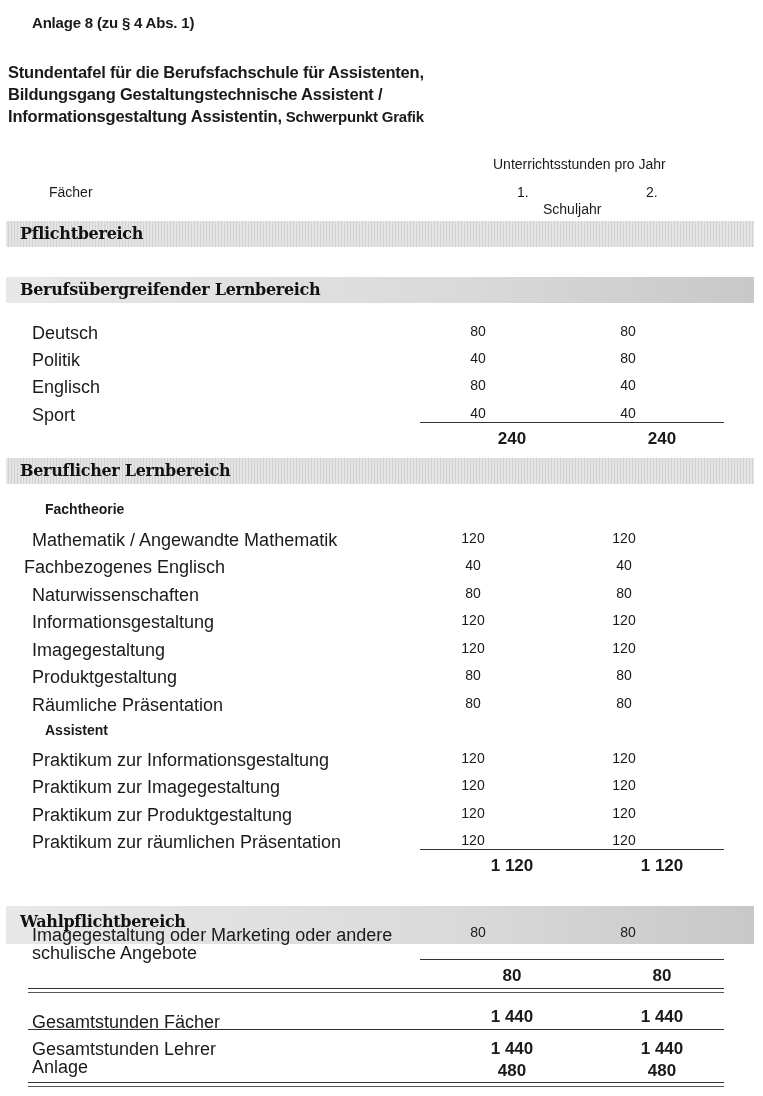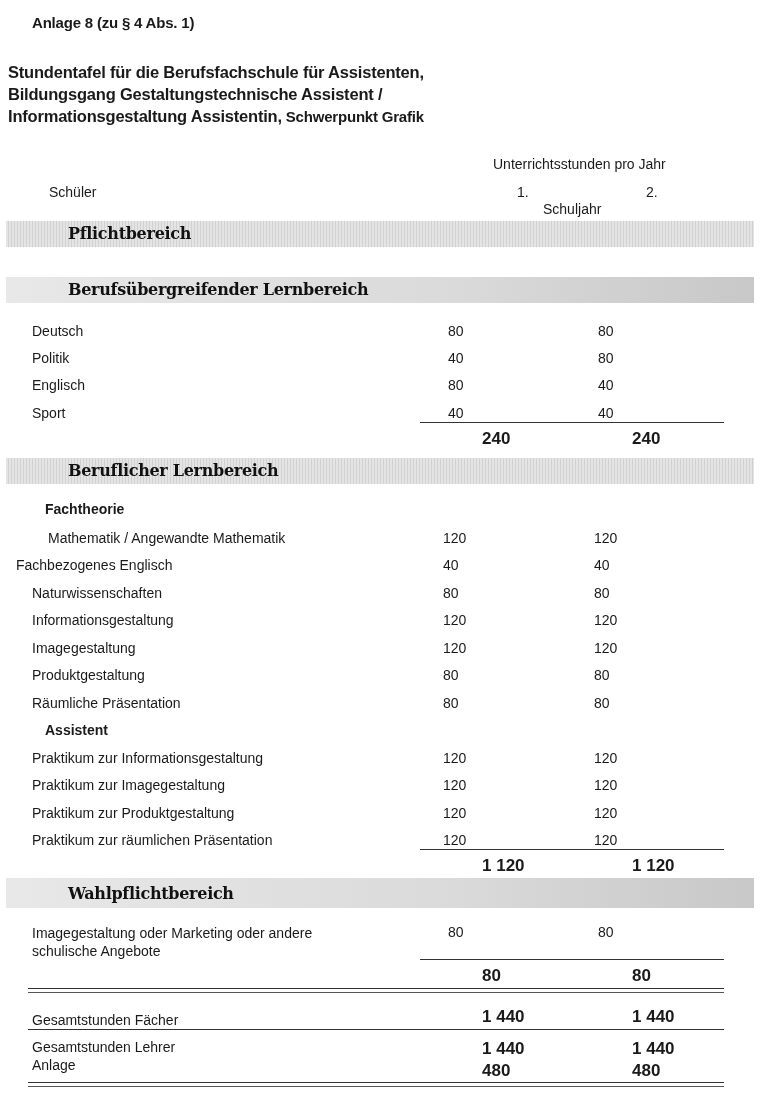--- a/index.html
+++ b/index.html
@@ -8,39 +8,39 @@
   .abs { position: absolute; white-space: nowrap; }
   .annex { left: 32px; top: 14px; font-size: 15px; font-weight: bold; letter-spacing: -0.2px; }
   .title { left: 0; width: 763px; text-align: left; font-size: 16.5px; font-weight: bold; line-height: 21px; letter-spacing: -0.2px; padding-left: 8px; }
   .title .normal { font-weight: bold; font-size: 15px; }
   .hdr { font-size: 14px; }
   .band { position: absolute; left: 6px; width: 748px; height: 26px;
           background: repeating-linear-gradient(90deg, #e4e4e4 0 2px, #d2d2d2 2px 3px);
           background-color: #dcdcdc; }
   .band.b2 { background: linear-gradient(90deg, #e8e8e8 0%, #dadada 60%, #c8c8c8 100%); }
   .band-label { position: absolute; left: 14px; top: 3px; font-family: "DejaVu Serif", serif;
-                font-weight: bold; font-size: 16px; letter-spacing: -0.3px; color: #111; margin-left: 48px; }
-  .row-label { font-size: 14px; }
+                font-weight: bold; font-size: 16px; letter-spacing: -0.3px; color: #111; }
+  .row-label { font-size: 18px; }
   .sub-head { font-size: 14px; font-weight: bold; }
-  .num { font-size: 14px; text-align: left; width: 60px; }
+  .num { font-size: 14px; text-align: center; width: 60px; }
   .num.bold { font-weight: bold; font-size: 17px; }
   .line { position: absolute; height: 0; border-top: 1.5px solid #333; }
   .dline { position: absolute; height: 3px; border-top: 1.5px solid #333; border-bottom: 1.5px solid #555; }
 </style>
 </head>
 <body>
 
 <div class="abs annex">Anlage 8 (zu §  4 Abs. 1)</div>
 
 <div class="abs title" style="top:62px">Stundentafel für die Berufsfachschule für Assistenten,</div>
 <div class="abs title" style="top:84px">Bildungsgang Gestaltungstechnische Assistent /</div>
 <div class="abs title" style="top:106px"><span>Informationsgestaltung Assistentin,</span><span class="normal"> Schwerpunkt Grafik</span></div>
 
 <div class="abs hdr" style="left:493px; top:156px">Unterrichtsstunden pro Jahr</div>
-<div class="abs hdr" style="left:49px; top:184px">Schüler</div>
+<div class="abs hdr" style="left:49px; top:184px">Fächer</div>
 <div class="abs hdr" style="left:517px; top:184px">1.</div>
 <div class="abs hdr" style="left:646px; top:184px">2.</div>
 <div class="abs hdr" style="left:543px; top:201px">Schuljahr</div>
 
 <div class="band" style="top:221px">
   <span class="band-label">Pflichtbereich</span>
 </div>
 
 <div class="band b2" style="top:277px">
   <span class="band-label">Berufsübergreifender Lernbereich</span>
@@ -67,25 +67,25 @@
 <div class="abs num bold" style="left:482px; top:429px">240</div>
 <div class="abs num bold" style="left:632px; top:429px">240</div>
 
 <div class="band" style="top:458px">
   <span class="band-label">Beruflicher Lernbereich</span>
 </div>
 
 <div class="abs sub-head" style="left:45px; top:501px">Fachtheorie</div>
 
 <div>
-  <div class="abs row-label" style="left:48px; top:530px">Mathematik / Angewandte Mathematik</div>
+  <div class="abs row-label" style="left:32px; top:530px">Mathematik / Angewandte Mathematik</div>
   <div class="abs num" style="left:443px; top:530px">120</div>
   <div class="abs num" style="left:594px; top:530px">120</div>
 
-  <div class="abs row-label" style="left:16px; top:557px">Fachbezogenes Englisch</div>
+  <div class="abs row-label" style="left:24px; top:557px">Fachbezogenes Englisch</div>
   <div class="abs num" style="left:443px; top:557px">40</div>
   <div class="abs num" style="left:594px; top:557px">40</div>
 
   <div class="abs row-label" style="left:32px; top:585px">Naturwissenschaften</div>
   <div class="abs num" style="left:443px; top:585px">80</div>
   <div class="abs num" style="left:594px; top:585px">80</div>
 
   <div class="abs row-label" style="left:32px; top:612px">Informationsgestaltung</div>
   <div class="abs num" style="left:443px; top:612px">120</div>
   <div class="abs num" style="left:594px; top:612px">120</div>
@@ -119,21 +119,21 @@
   <div class="abs num" style="left:594px; top:805px">120</div>
 
   <div class="abs row-label" style="left:32px; top:832px">Praktikum zur räumlichen Präsentation</div>
   <div class="abs num" style="left:443px; top:832px">120</div>
   <div class="abs num" style="left:594px; top:832px">120</div>
 </div>
 <div class="line" style="left:420px; width:304px; top:849px"></div>
 <div class="abs num bold" style="left:482px; top:856px">1 120</div>
 <div class="abs num bold" style="left:632px; top:856px">1 120</div>
 
-<div class="band b2" style="top:878px; height:30px">
+<div class="band b2" style="top:906px; height:38px">
   <span class="band-label" style="top:6px">Wahlpflichtbereich</span>
 </div>
 
 <div class="abs row-label" style="left:32px; top:925px">Imagegestaltung oder Marketing oder andere</div>
 <div class="abs row-label" style="left:32px; top:943px">schulische Angebote</div>
 <div class="abs num" style="left:448px; top:924px">80</div>
 <div class="abs num" style="left:598px; top:924px">80</div>
 <div class="line" style="left:420px; width:304px; top:959px"></div>
 <div class="abs num bold" style="left:482px; top:966px">80</div>
 <div class="abs num bold" style="left:632px; top:966px">80</div>

